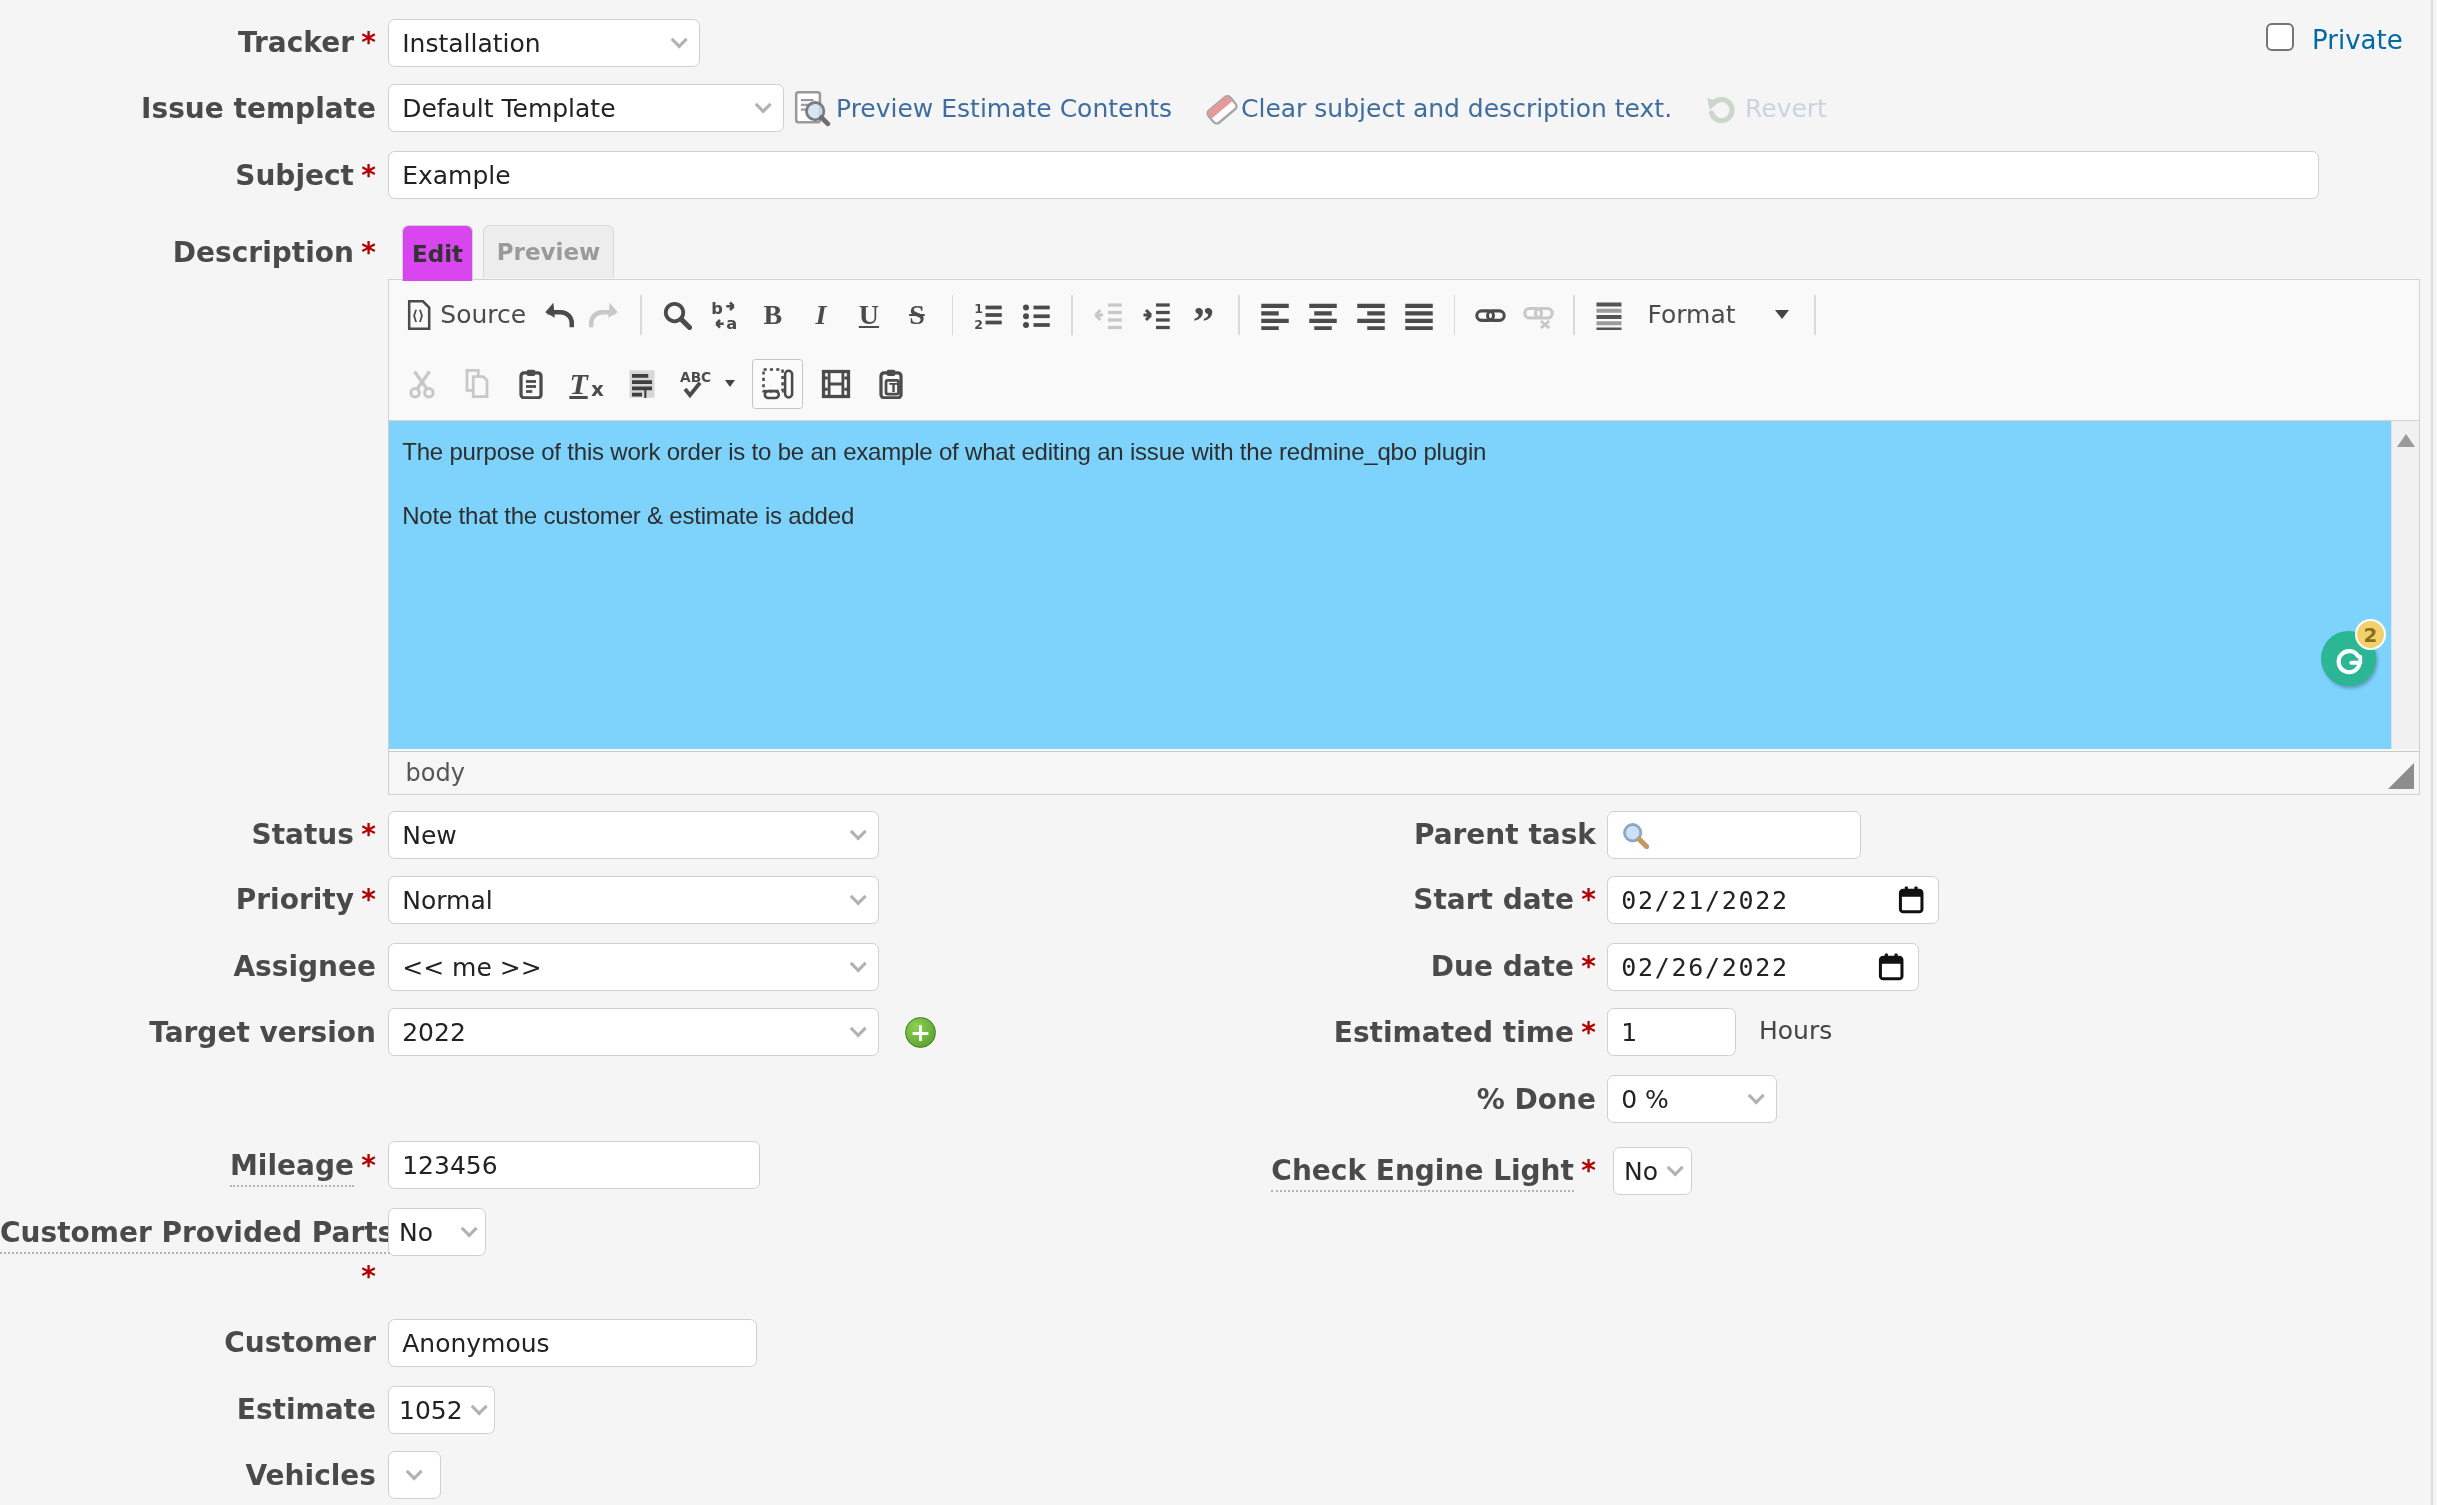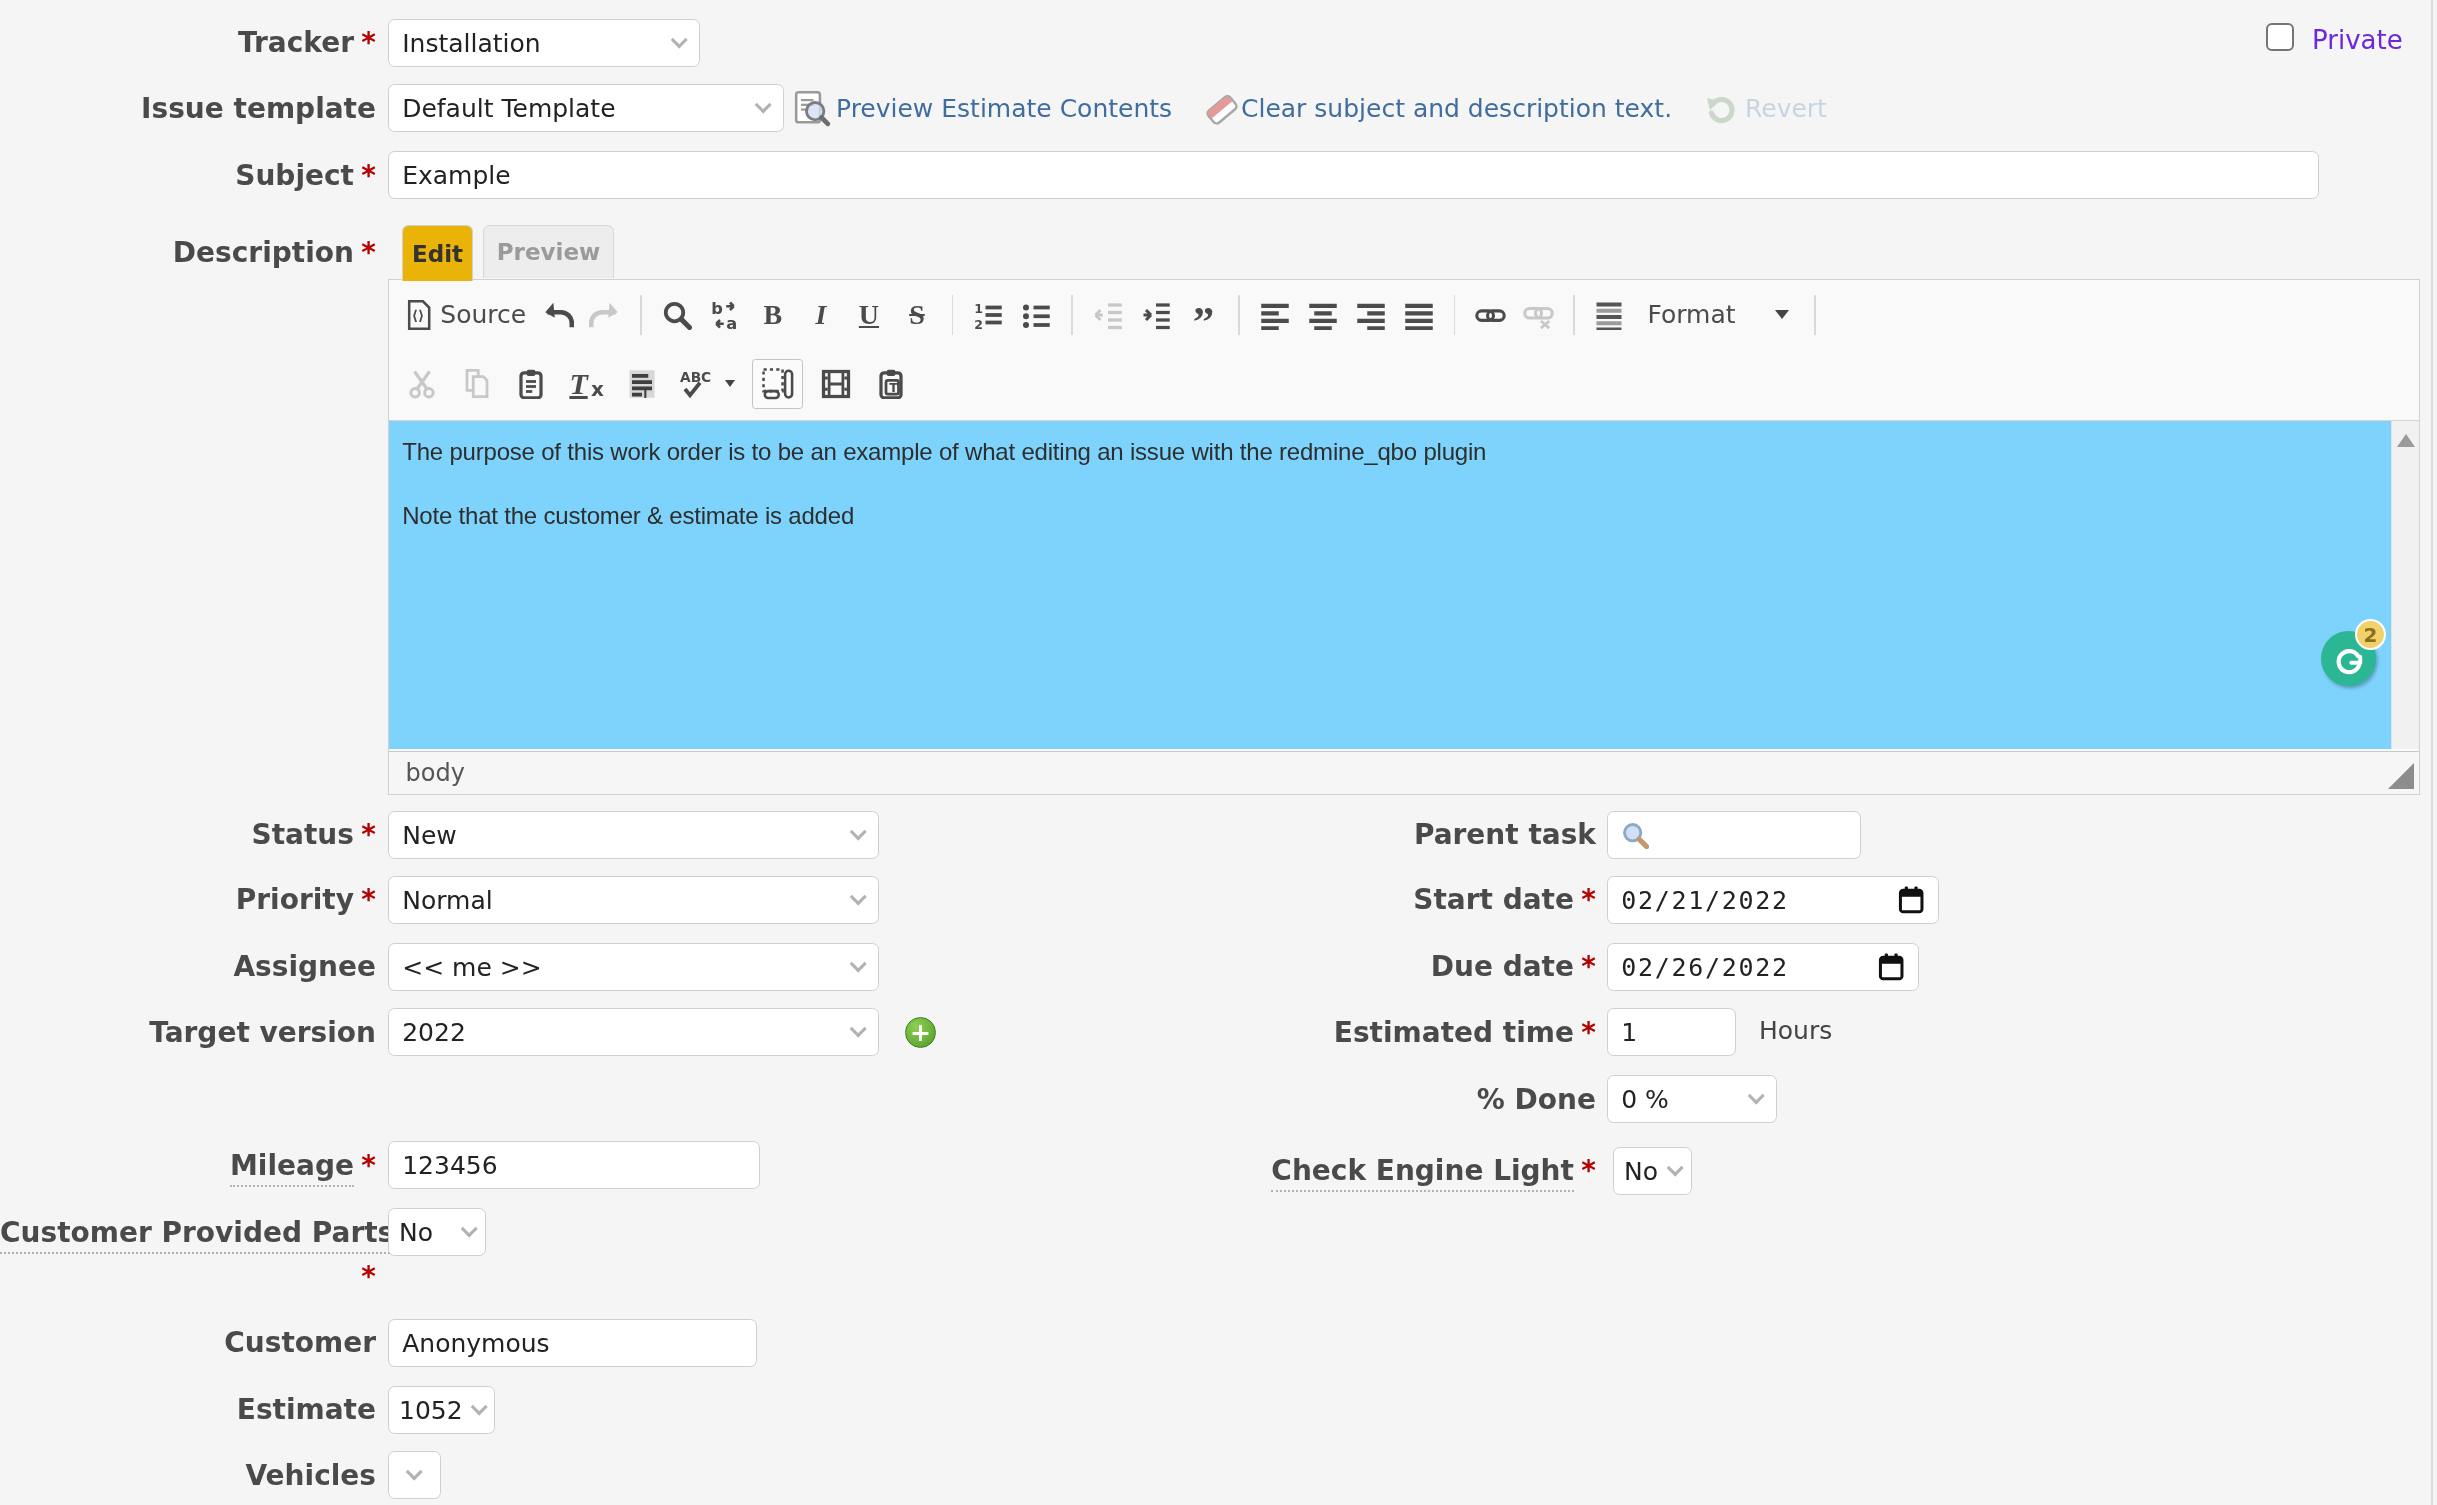--- a/index.html
+++ b/index.html
@@ -36,40 +36,40 @@
   .pathbar{position:absolute;left:0;right:0;bottom:0;height:43px;background:#f6f6f6;border-top:1.7px solid #c9c9c9;
         display:flex;align-items:center;font-size:24px;color:#555;padding-left:16.5px;}
   .resize-handle{position:absolute;right:5px;bottom:5px;width:0;height:0;
         border-style:solid;border-width:0 0 26.4px 26.4px;border-color:transparent transparent #8d8d8d transparent;}
   .gram{position:absolute;right:43px;bottom:63px;width:55px;height:55px;border-radius:50%;background:#2bb793;
         display:flex;align-items:center;justify-content:center;box-shadow:1.7px 2.5px 3.3px rgba(0,0,0,.25);}
   .gram-badge{position:absolute;top:-11.6px;right:-10px;width:31px;height:31px;border-radius:50%;background:#f2d16b;
         border:2.5px solid #fff;color:#8a6d1f;font-weight:bold;font-size:20px;display:flex;align-items:center;justify-content:center;}
   .tab{position:absolute;top:225px;height:56px;border:1.7px solid #d1d1d1;border-bottom:none;border-radius:6.6px 6.6px 0 0;
         display:flex;align-items:center;justify-content:center;font-weight:bold;font-size:23px;z-index:2;}
-  .tab-edit{left:402px;width:71px;background:#eab308;color:#333;}
+  .tab-edit{left:402px;width:71px;background:#d946ef;color:#333;}
   .tab-preview{left:483px;width:131px;background:#ededee;color:#9a9a9a;border-color:#d8d8d8;height:53px;}
   .mono{font-family:"DejaVu Sans Mono","Liberation Mono",monospace;letter-spacing:1.7px;font-size:25px;}
   .plus-btn{position:absolute;left:905px;top:1017px;width:31px;height:31px;border-radius:50%;
         background:radial-gradient(circle at 35% 30%,#8fce52,#4f9b28);border:1.7px solid #3f7d20;color:#fff;
         display:flex;align-items:center;justify-content:center;font-size:25px;font-weight:bold;line-height:1;}
   .hours{position:absolute;left:1759px;top:1016px;font-size:25px;color:#444;}
   .edge-line{position:absolute;right:5px;top:0;width:1.7px;height:1506px;background:#dcdcdc;}
   svg.ic{display:block;}
 </style>
 </head>
 <body>
 
 <div class="flabel" style="left:0;width:376px;top:26.4px;"><span>Tracker</span><span class="req">*</span></div>
 <div class="box sel" style="left:388px;top:19px;width:312px;">
   <span>Installation</span>
   <span class="chev"></span>
 </div>
 <div class="checkbox" style="left:2266px;top:23px;"></div>
-<div class="abs" style="left:2312px;top:25px;font-size:26px;color:#6d28d9;">Private</div>
+<div class="abs" style="left:2312px;top:25px;font-size:26px;color:#0369a1;">Private</div>
 
 <div class="flabel" style="left:0;width:376px;top:92px;">Issue template</div>
 <div class="box sel" style="left:388px;top:84px;width:396px;">
   <span>Default Template</span>
   <span class="chev"></span>
 </div>
 
 <span class="abs" style="left:793px;top:89px;">
   <svg class="ic" width="38" height="38" viewBox="0 0 24 24">
       <rect x="2" y="2" width="15" height="19" rx="1.5" fill="#fff" stroke="#9a9a9a" stroke-width="1.6"></rect>

